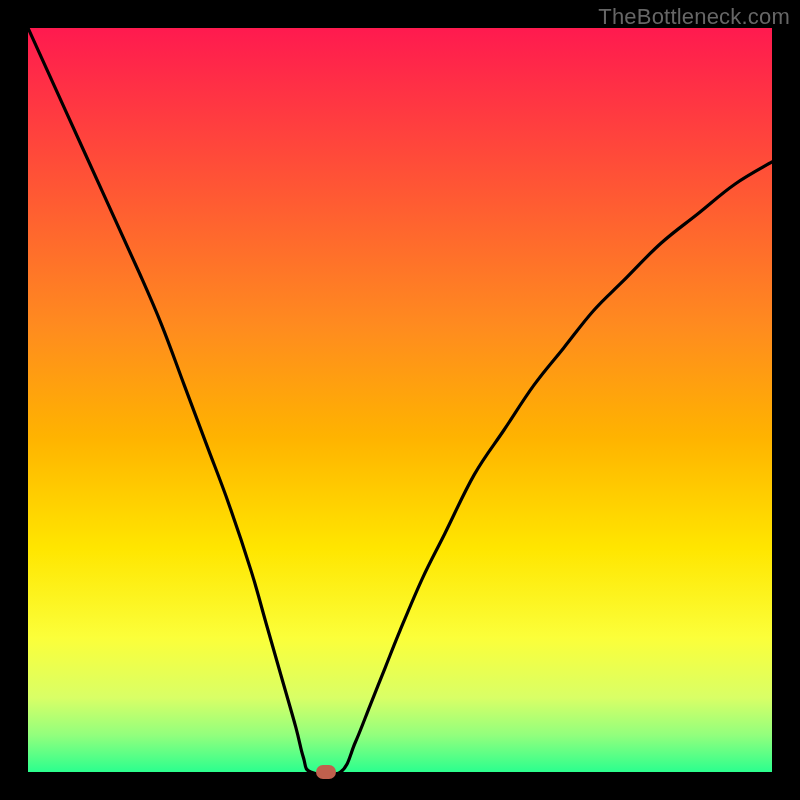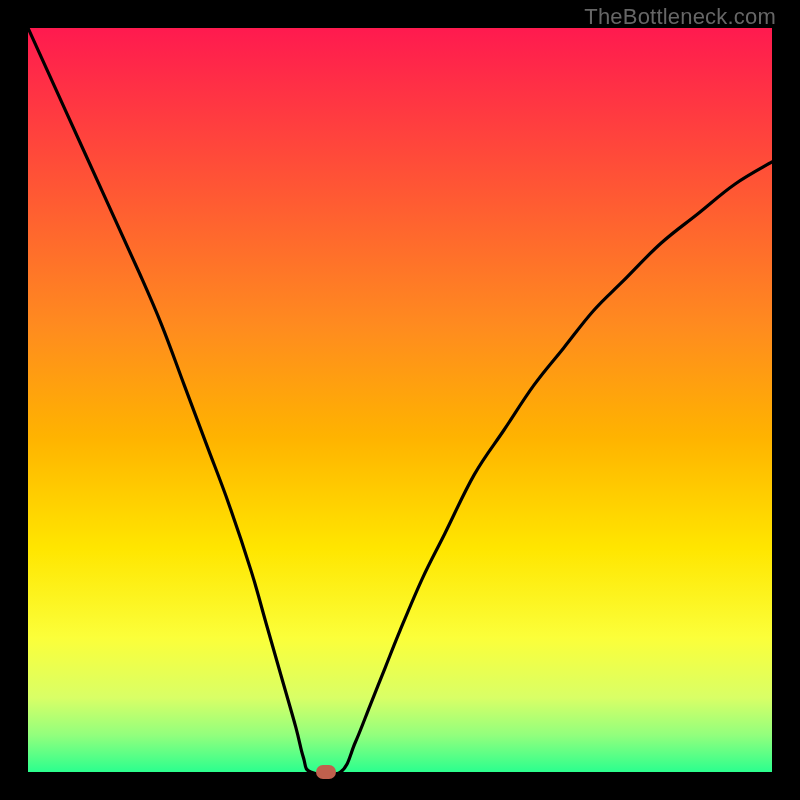--- a/index.html
+++ b/index.html
@@ -13,21 +13,21 @@
   }
   .frame {
     position: relative;
     width: 800px;
     height: 800px;
     background: #000;
   }
   .watermark {
     position: absolute;
     top: 4px;
-    right: 24px;
+    right: 10px;
     color: #666;
     font-size: 22px;
     font-weight: 500;
     letter-spacing: 0.2px;
     z-index: 20;
     user-select: none;
   }
   .plot {
     position: absolute;
     left: 28px;

